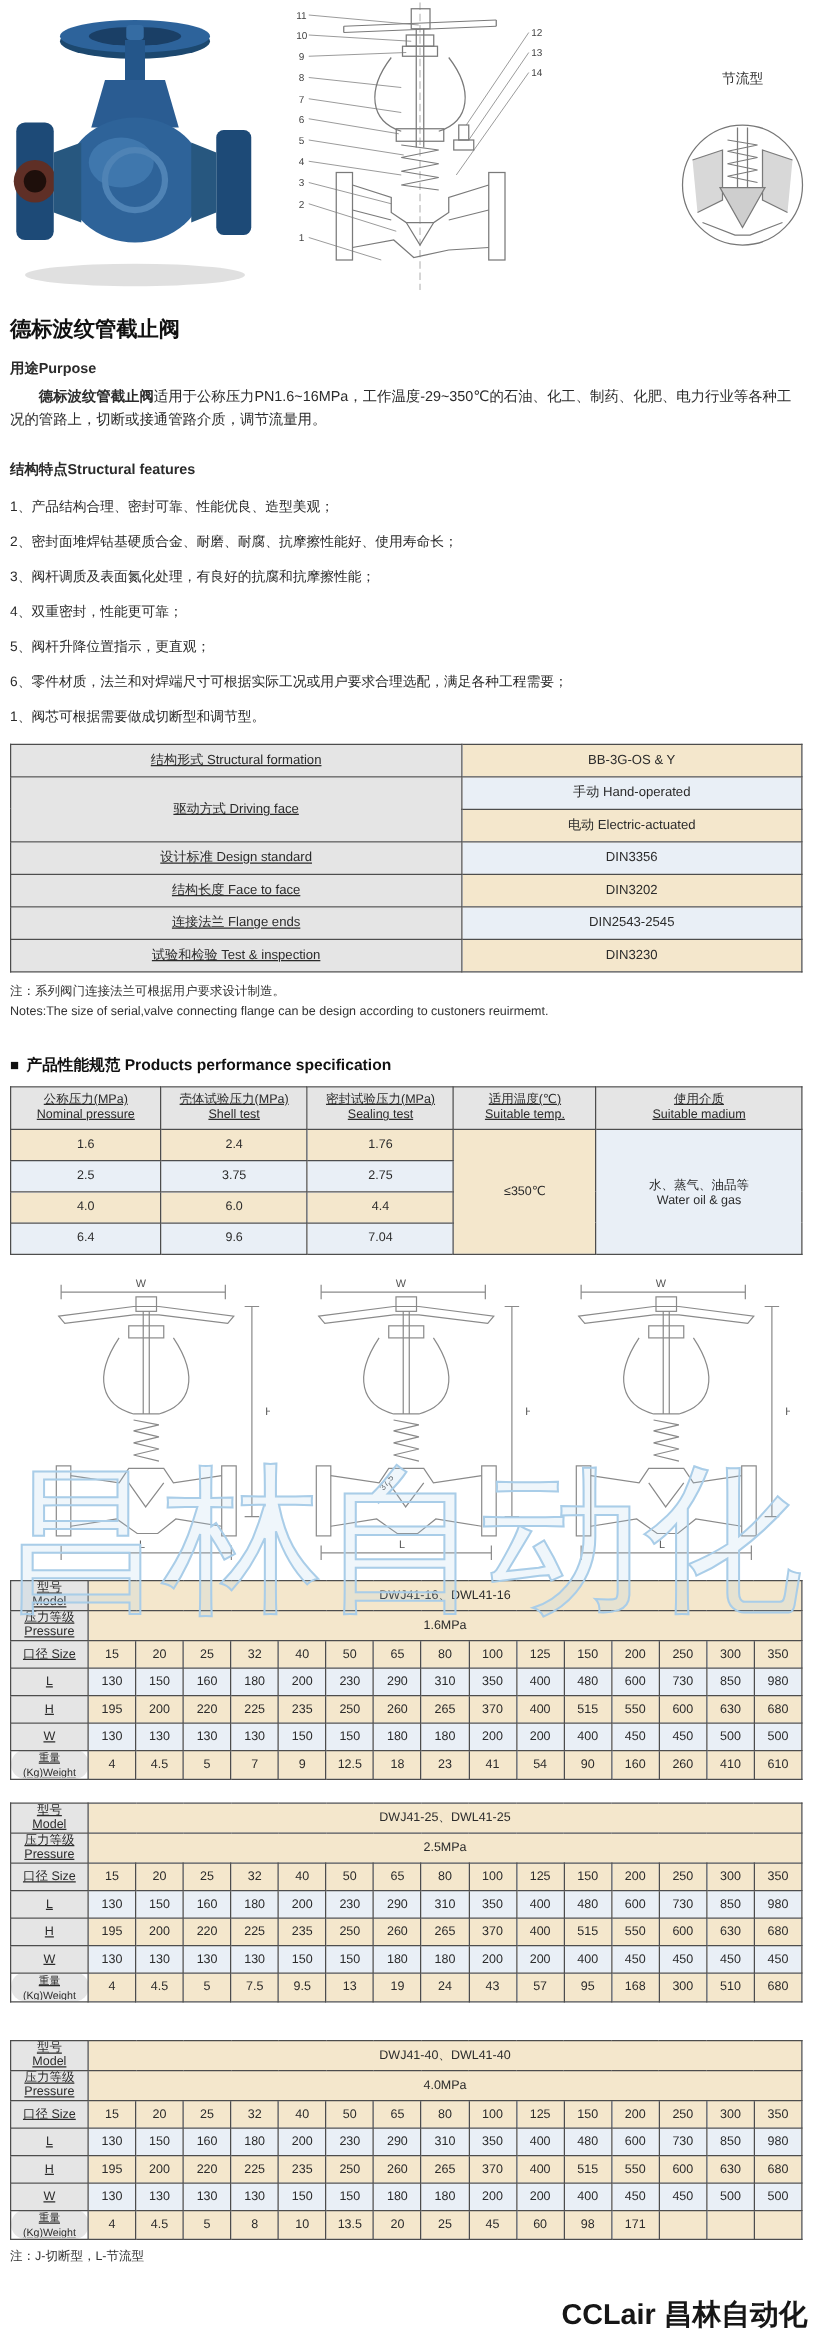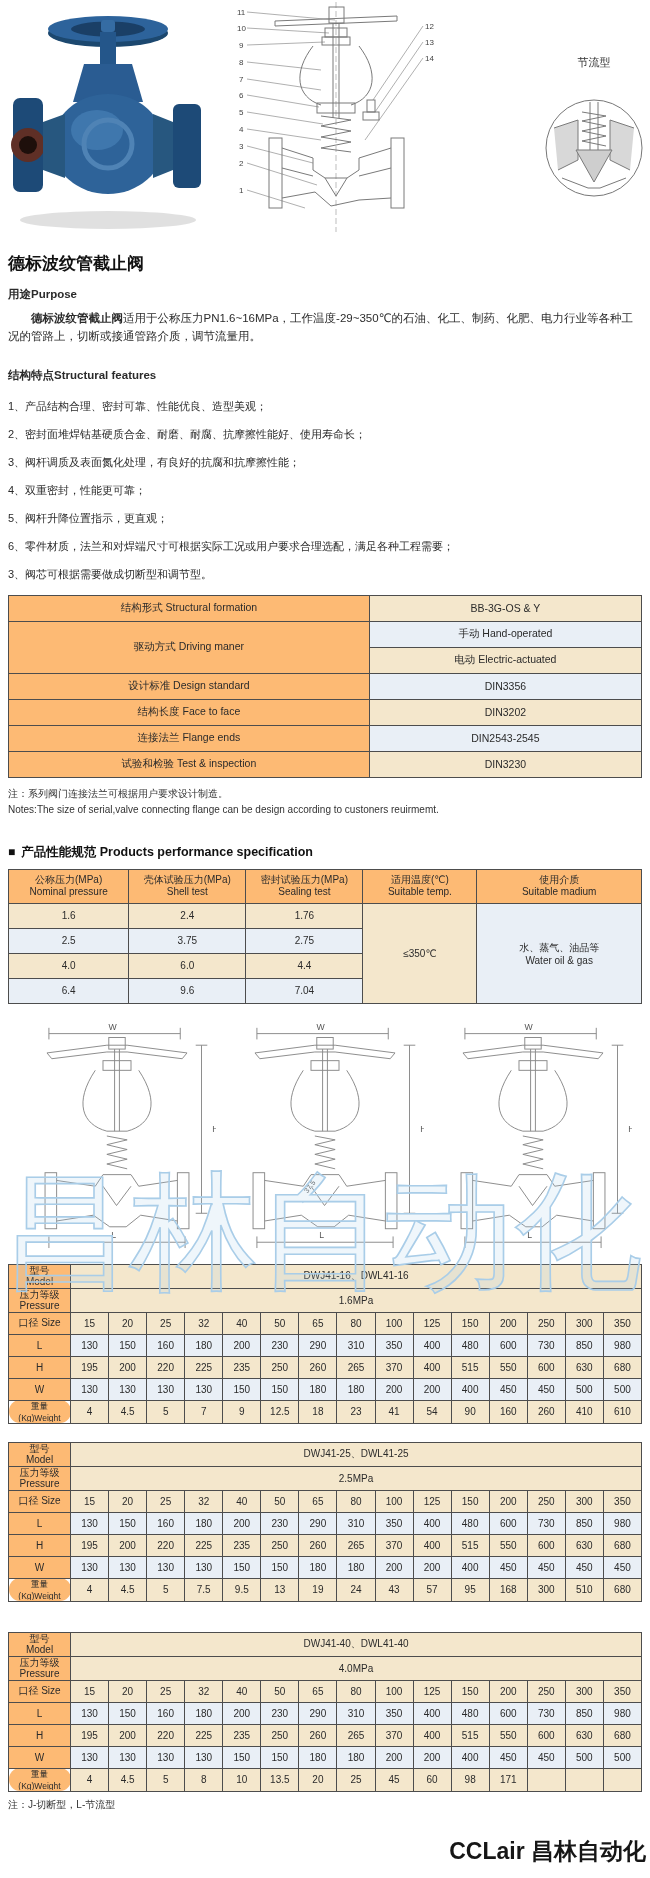--- a/index.html
+++ b/index.html
@@ -16,21 +16,21 @@
   .feat-item{margin:0 8px 14px 8px;font-size:11px;line-height:14px;}
   .feat-list{margin-top:16px;}
   .section-heading{margin:26px 8px 0 8px;font-size:12.5px;font-weight:bold;color:#111;}
   .section-heading .marker{margin-right:6px;font-size:12px;}
   .notes{margin:8px 8px 0 8px;font-size:10px;line-height:1.6;color:#333;}
   .dim-note{margin:6px 8px 0 8px;font-size:10px;color:#333;}
   
   table{border-collapse:collapse;width:634px;margin:8px 8px 0 8px;table-layout:fixed;}
   td,th{border:1px solid #4d4d4d;font-size:10px;font-weight:normal;text-align:center;
         padding:0 1px;color:#2b2b2b;overflow:hidden;}
-  .tan{background:#fdba74;}
+  .tan{background:#e5e5e5;text-decoration:underline;}
   .cream{background:#f4e7cc;}
   .blue{background:#e9eff6;}
   .spec-table td,.spec-table th{height:25px;font-size:10.5px;}
   .perf-table .hdr{height:33px;line-height:1.25;}
   .perf-table td{height:24px;}
   .dim-table td,.dim-table th{height:21px;font-size:10px;}
   .dim-table .two-line{height:23px;line-height:1.1;}
   .dim-table .wlabel{font-size:8.5px;border-radius:11px;}
   .t2{margin-top:18px;}
   .t3{margin-top:30px;}
@@ -173,36 +173,36 @@
   <p class="para"><b>德标波纹管截止阀</b><span>适用于公称压力PN1.6~16MPa，工作温度-29~350℃的石油、化工、制药、化肥、电力行业等各种工况的管路上，切断或接通管路介质，调节流量用。</span></p>
 
   <div class="feat-heading">结构特点Structural features</div>
   <div class="feat-list">
     <div class="feat-item">1、产品结构合理、密封可靠、性能优良、造型美观；</div>
     <div class="feat-item">2、密封面堆焊钴基硬质合金、耐磨、耐腐、抗摩擦性能好、使用寿命长；</div>
     <div class="feat-item">3、阀杆调质及表面氮化处理，有良好的抗腐和抗摩擦性能；</div>
     <div class="feat-item">4、双重密封，性能更可靠；</div>
     <div class="feat-item">5、阀杆升降位置指示，更直观；</div>
     <div class="feat-item">6、零件材质，法兰和对焊端尺寸可根据实际工况或用户要求合理选配，满足各种工程需要；</div>
-    <div class="feat-item">3、阀芯可根据需要做成切断型和调节型。</div>
+    <div class="feat-item">1、阀芯可根据需要做成切断型和调节型。</div>
   </div>
 
 
   <table class="spec-table">
     <colgroup>
         <col style="width:57%">
         <col style="width:43%">
       </colgroup>
     <tbody>
         <tr>
       <th class="tan">结构形式 Structural formation</th>
       <td class="cream">BB-3G-OS &amp; Y</td>
     </tr>
     <tr>
-      <th class="tan" rowspan="2">驱动方式 Driving maner</th>
+      <th class="tan" rowspan="2">驱动方式 Driving face</th>
       <td class="blue">手动 Hand-operated</td>
     </tr>
     <tr>
       <td class="cream">电动 Electric-actuated</td>
     </tr>
     <tr>
       <th class="tan">设计标准 Design standard</th>
       <td class="blue">DIN3356</td>
     </tr>
     <tr>

